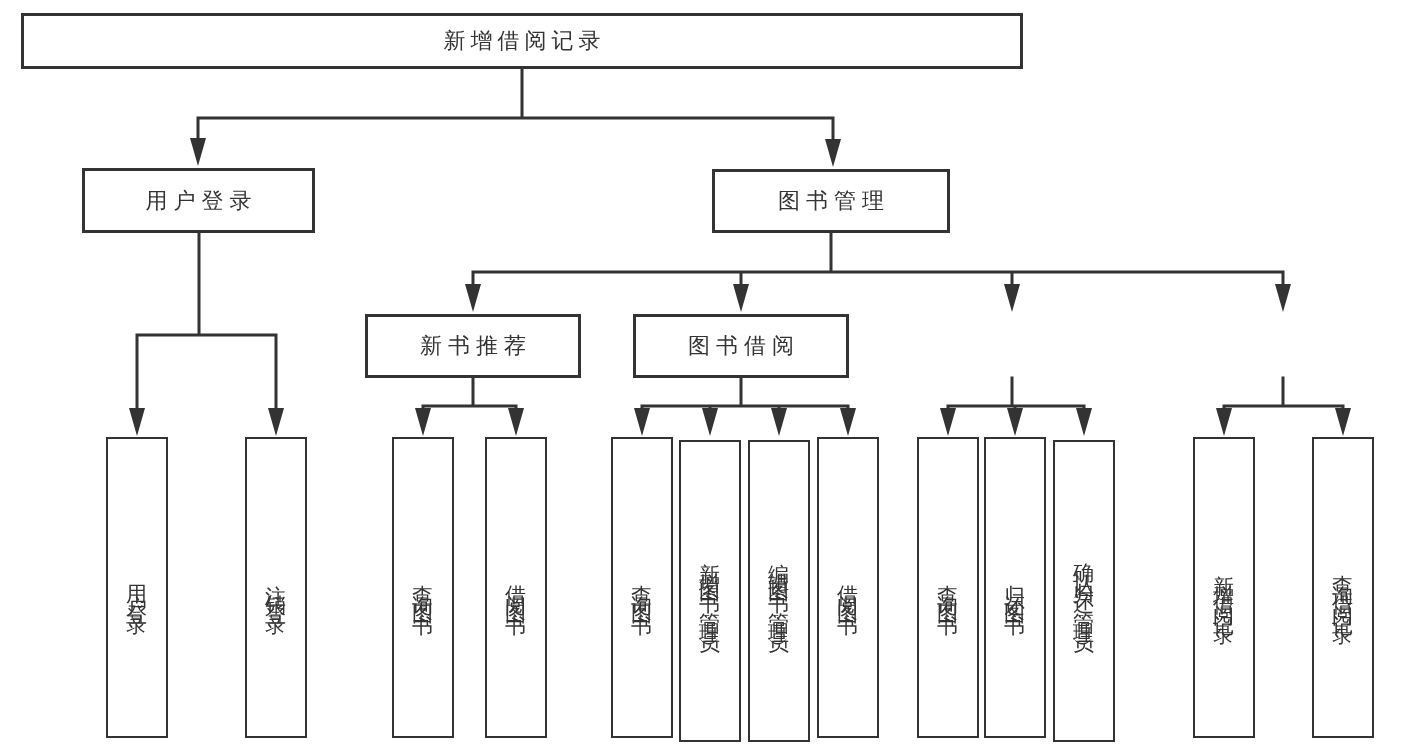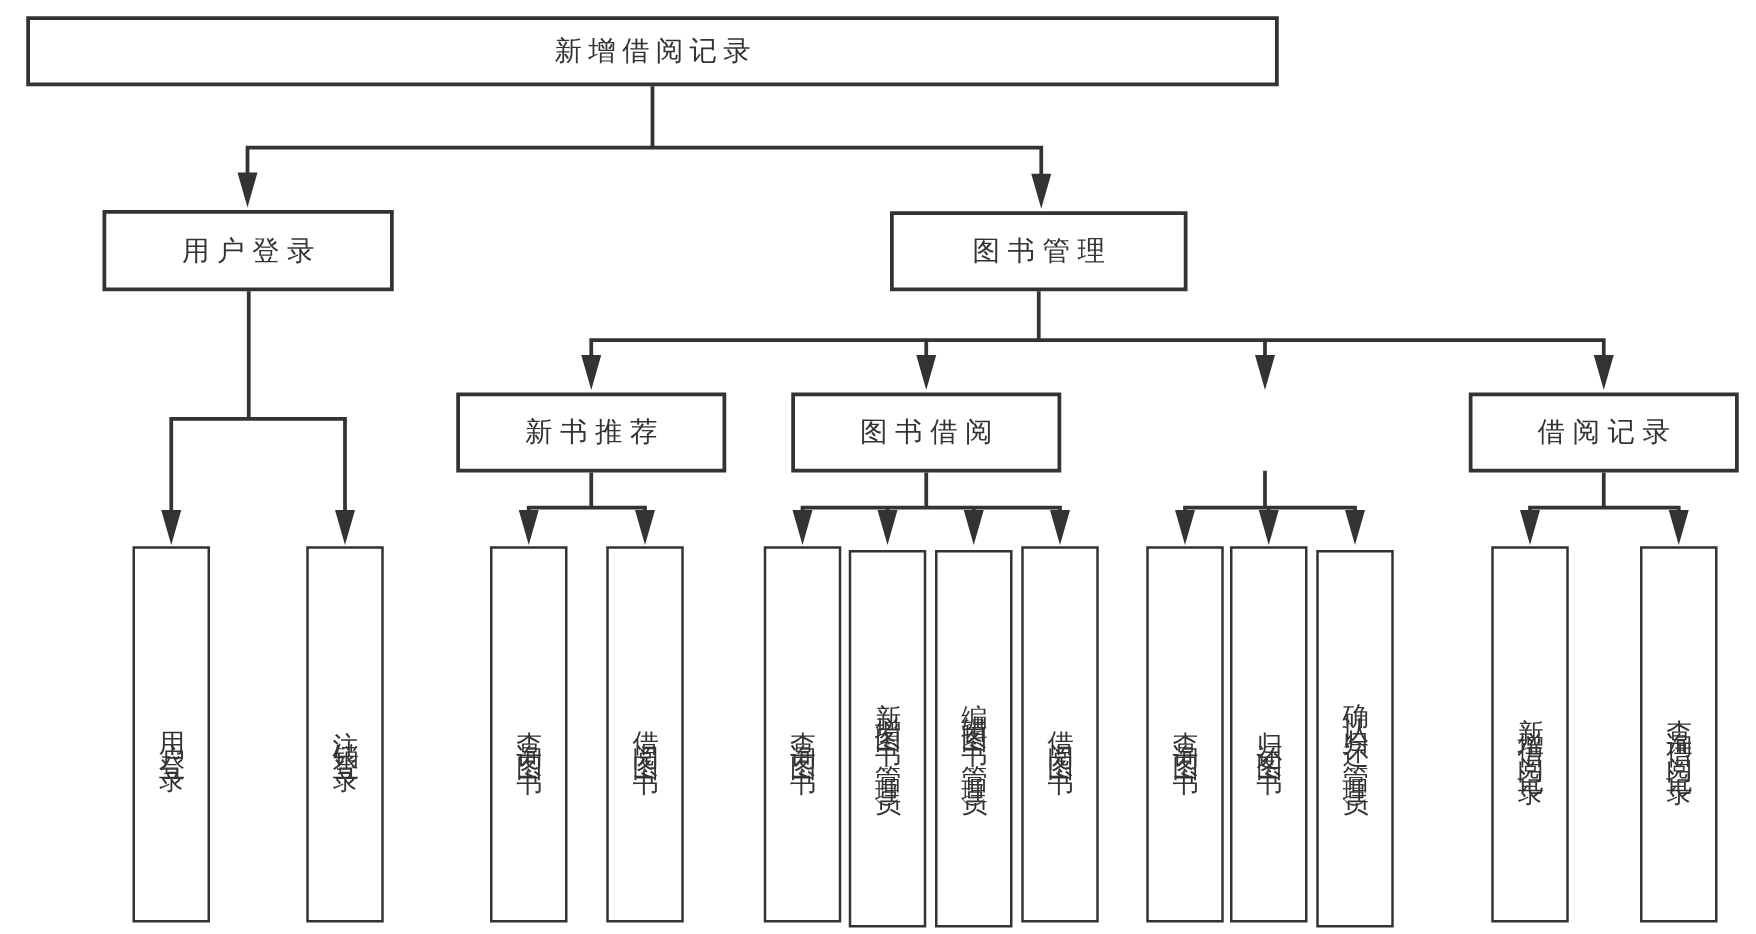--- a/index.html
+++ b/index.html
@@ -126,23 +126,20 @@
   <div class="box" style="left:712px; top:169px; width:238px; height:64px;font-family:Liberation Serif, serif;">
     <span class="hlabel">图书管理</span>
   </div>
 
   <div class="box" style="left:633px; top:314px; width:216px; height:64px;">
     <span class="hlabel">图书借阅</span>
   </div>
   <div class="box" style="left:365px; top:314px; width:216px; height:64px;">
     <span class="hlabel">新书推荐</span>
   </div>
-  <div class="box" style="left:1175px; top:314px; width:216px; height:64px;">
-    <span class="hlabel">借阅记录</span>
-  </div>
 
   <div class="leaf" style="left:106px;">
     <span class="vlabel">用户登录</span>
   </div>
   <div class="leaf" style="left:245px;">
     <span class="vlabel">注销登录</span>
   </div>
 
   <div class="leaf" style="left:392px;">
     <span class="vlabel">查询图书</span>

